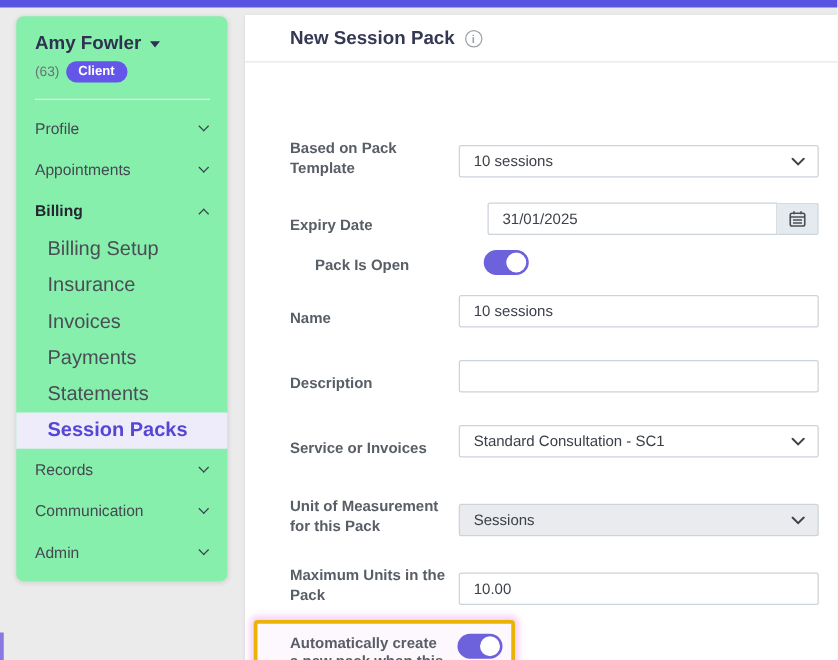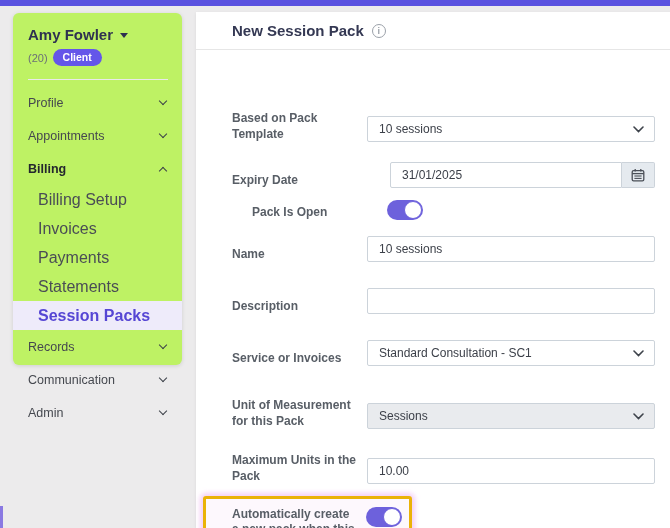--- a/index.html
+++ b/index.html
@@ -8,22 +8,22 @@
     position:relative; overflow:hidden;
     background:#ecebec;
     font-family:"Liberation Sans", sans-serif;
     color:#43464e;
   }
   .topbar { position:absolute; top:0; left:0; right:0; height:6px; background:#5a52e0; z-index:6; }
   .scroll-fragment { position:absolute; left:0; top:506px; width:3px; height:22px; background:#8a79e2; z-index:6; }
 
   
   .sidebar-card {
-    position:absolute; left:13px; top:13px; width:169px; height:352px;
-    background:#bef264; border-radius:6px; box-shadow:0 1px 4px rgba(0,0,0,.12); z-index:3;
+    position:absolute; left:13px; top:13px; width:169px; height:452px;
+    background:#86efac; border-radius:6px; box-shadow:0 1px 4px rgba(0,0,0,.12); z-index:3;
   }
   .client-block { padding:13px 14px 0 15px; }
   .client-name { font-size:15px; font-weight:bold; color:#2e3150; display:flex; align-items:center; cursor:pointer; }
   .caret-down { width:0; height:0; border-left:4px solid transparent; border-right:4px solid transparent; border-top:5px solid #2e3150; display:inline-block; margin-left:7px; margin-top:2px; }
   .client-meta-row { display:flex; align-items:center; margin-top:6px; }
   .client-age { font-size:11px; color:#6b7076; margin-right:5px; }
   .client-badge { background:#6456e9; color:#fff; font-size:10.5px; font-weight:bold; padding:2px 10px 3px; border-radius:10px; }
   .sb-divider { border-bottom:1px solid #e9e9ea; margin-top:13px; }
   .menu { padding:6px 14px 0 15px; }
   .menu-item { height:33px; display:flex; align-items:center; justify-content:space-between; font-size:12.5px; color:#45484f; cursor:pointer; }
@@ -70,40 +70,43 @@
 <div class="topbar"></div>
 <div class="scroll-fragment"></div>
 
 <div class="sidebar-card">
   <div class="client-block">
     <div class="client-name">
       <span>Amy Fowler</span>
       <span class="caret-down"></span>
     </div>
     <div class="client-meta-row">
-      <span class="client-age">(20)</span>
+      <span class="client-age">(63)</span>
       <span class="client-badge">Client</span>
     </div>
     <div class="sb-divider"></div>
   </div>
   <div class="menu">
     <div class="menu-item">
       <span>Profile</span>
       <span class="chev"></span>
     </div>
     <div class="menu-item">
       <span>Appointments</span>
       <span class="chev"></span>
     </div>
     <div class="menu-item bold">
       <span>Billing</span>
       <span class="chev up"></span>
     </div>
     <div class="sub-item">
       <span>Billing Setup</span>
+    </div>
+    <div class="sub-item">
+      <span>Insurance</span>
     </div>
     <div class="sub-item">
       <span>Invoices</span>
     </div>
     <div class="sub-item">
       <span>Payments</span>
     </div>
     <div class="sub-item">
       <span>Statements</span>
     </div>

